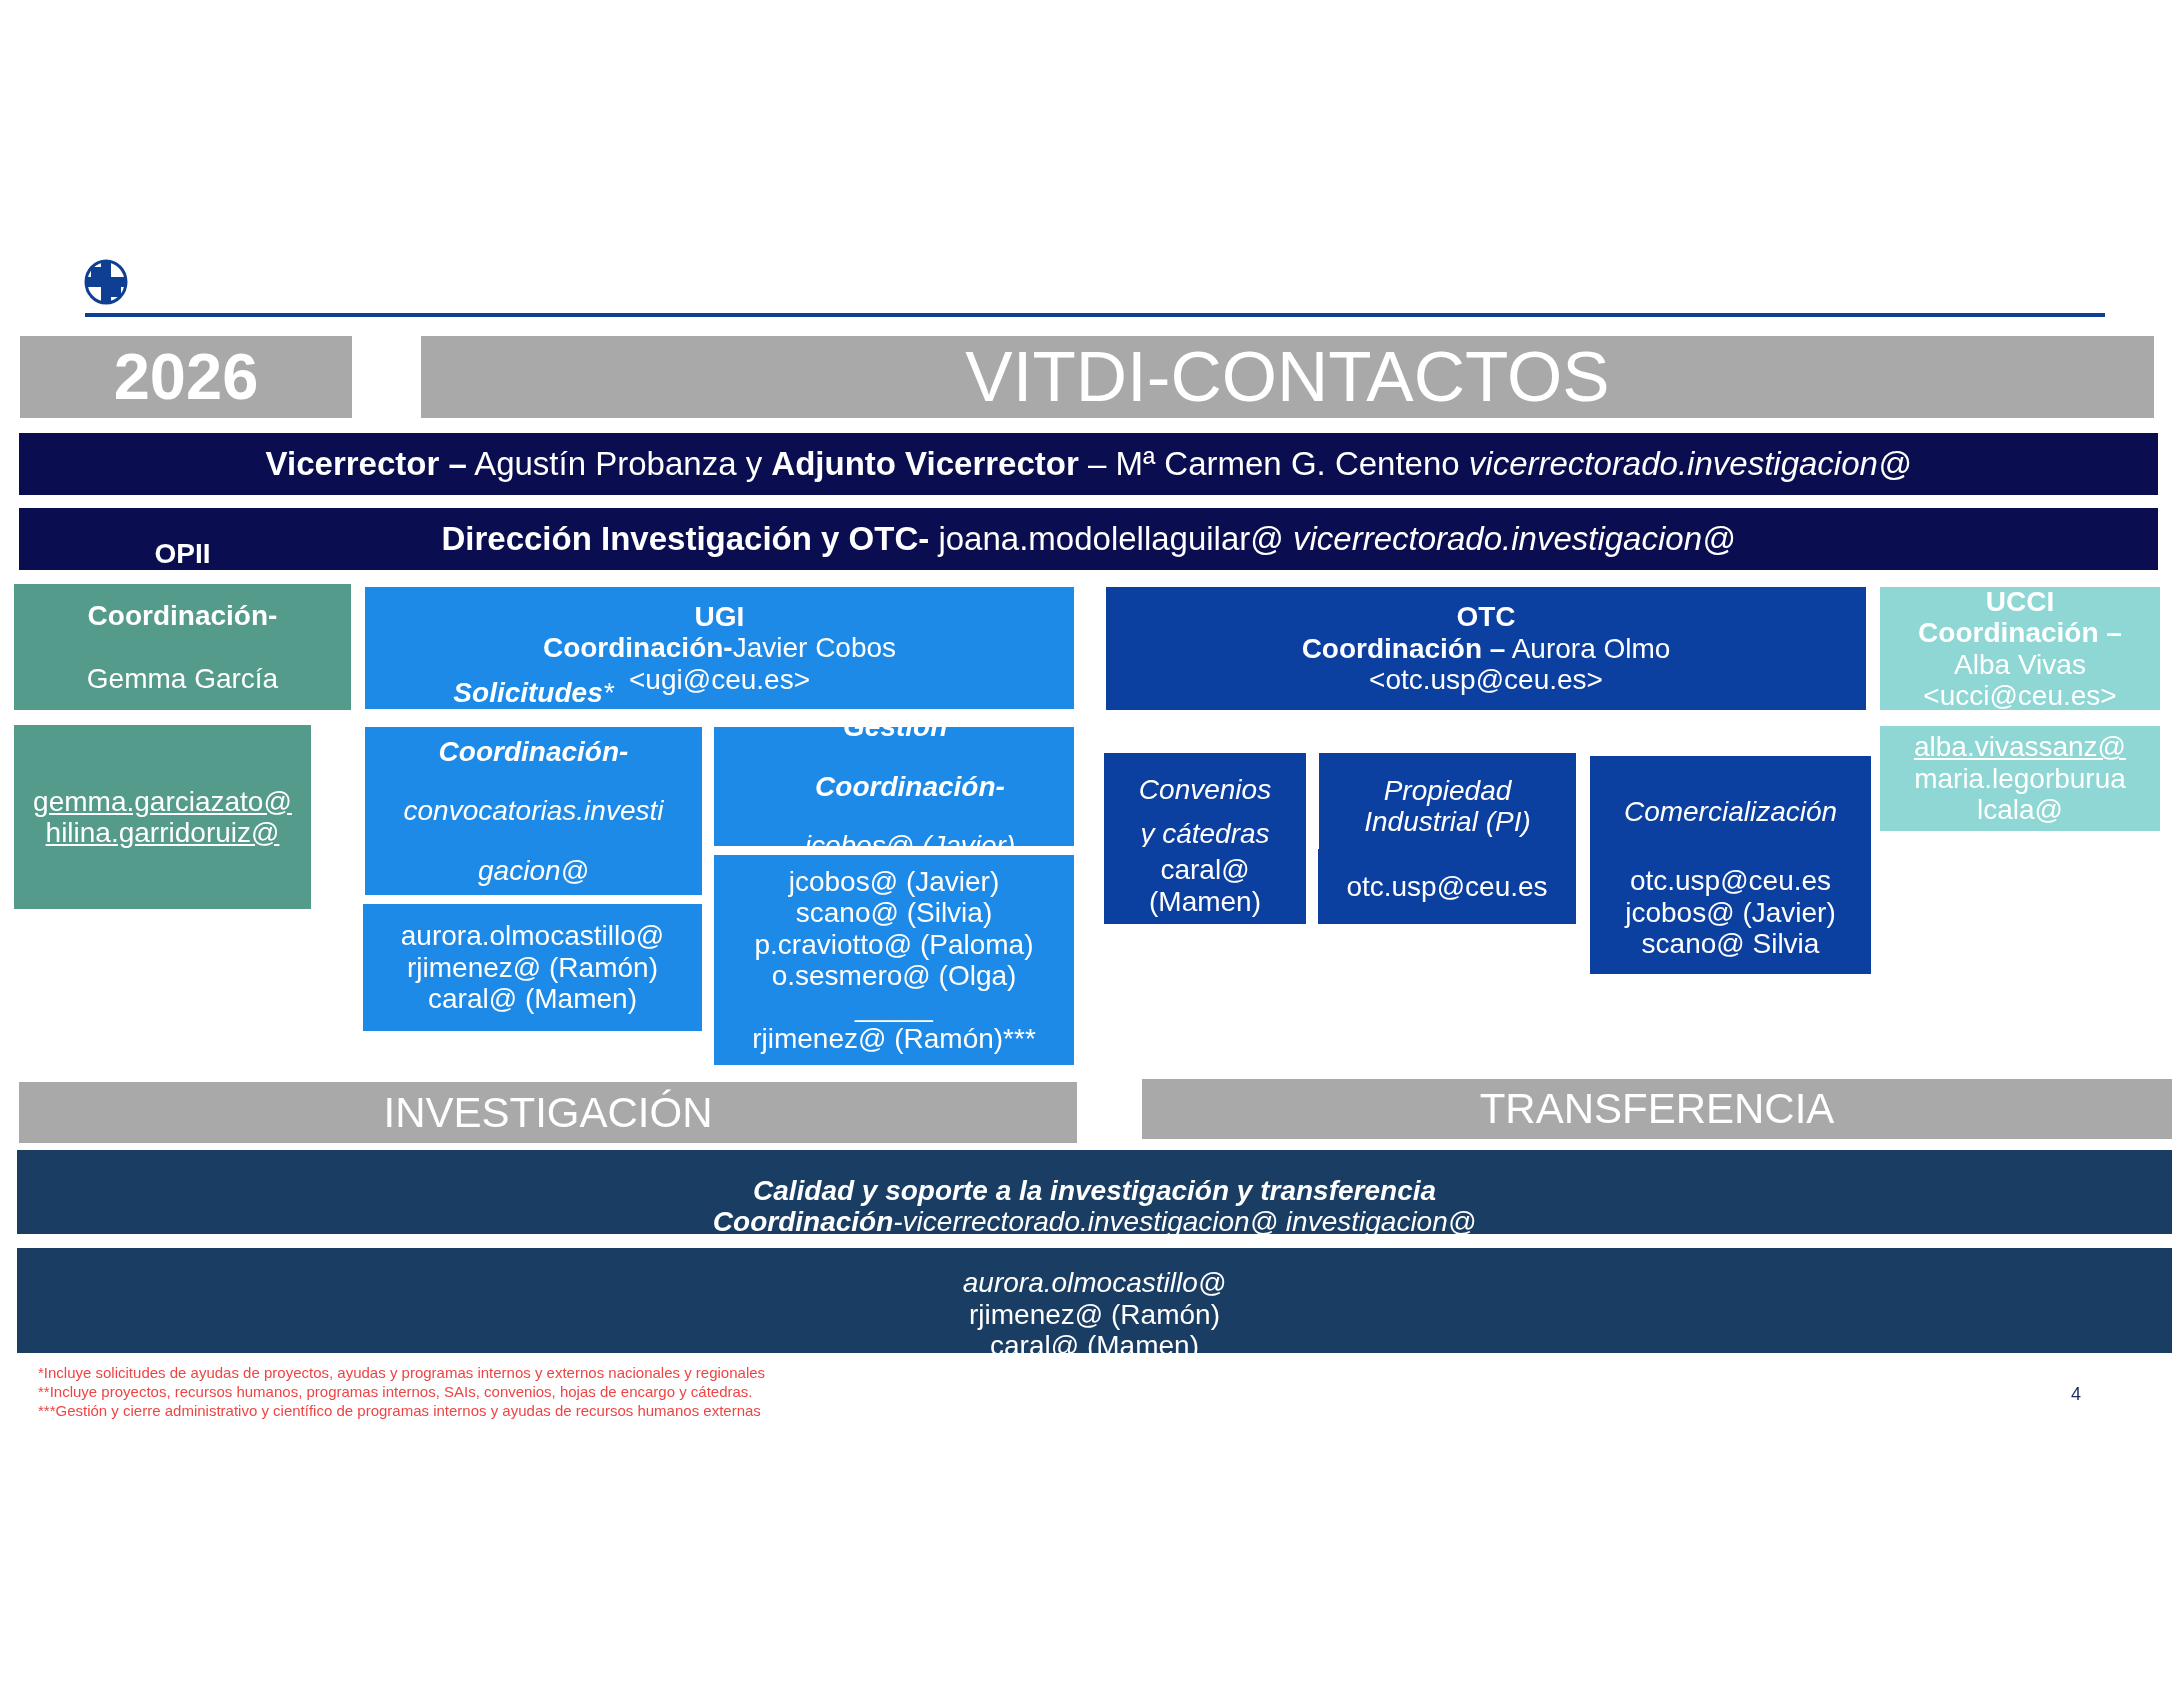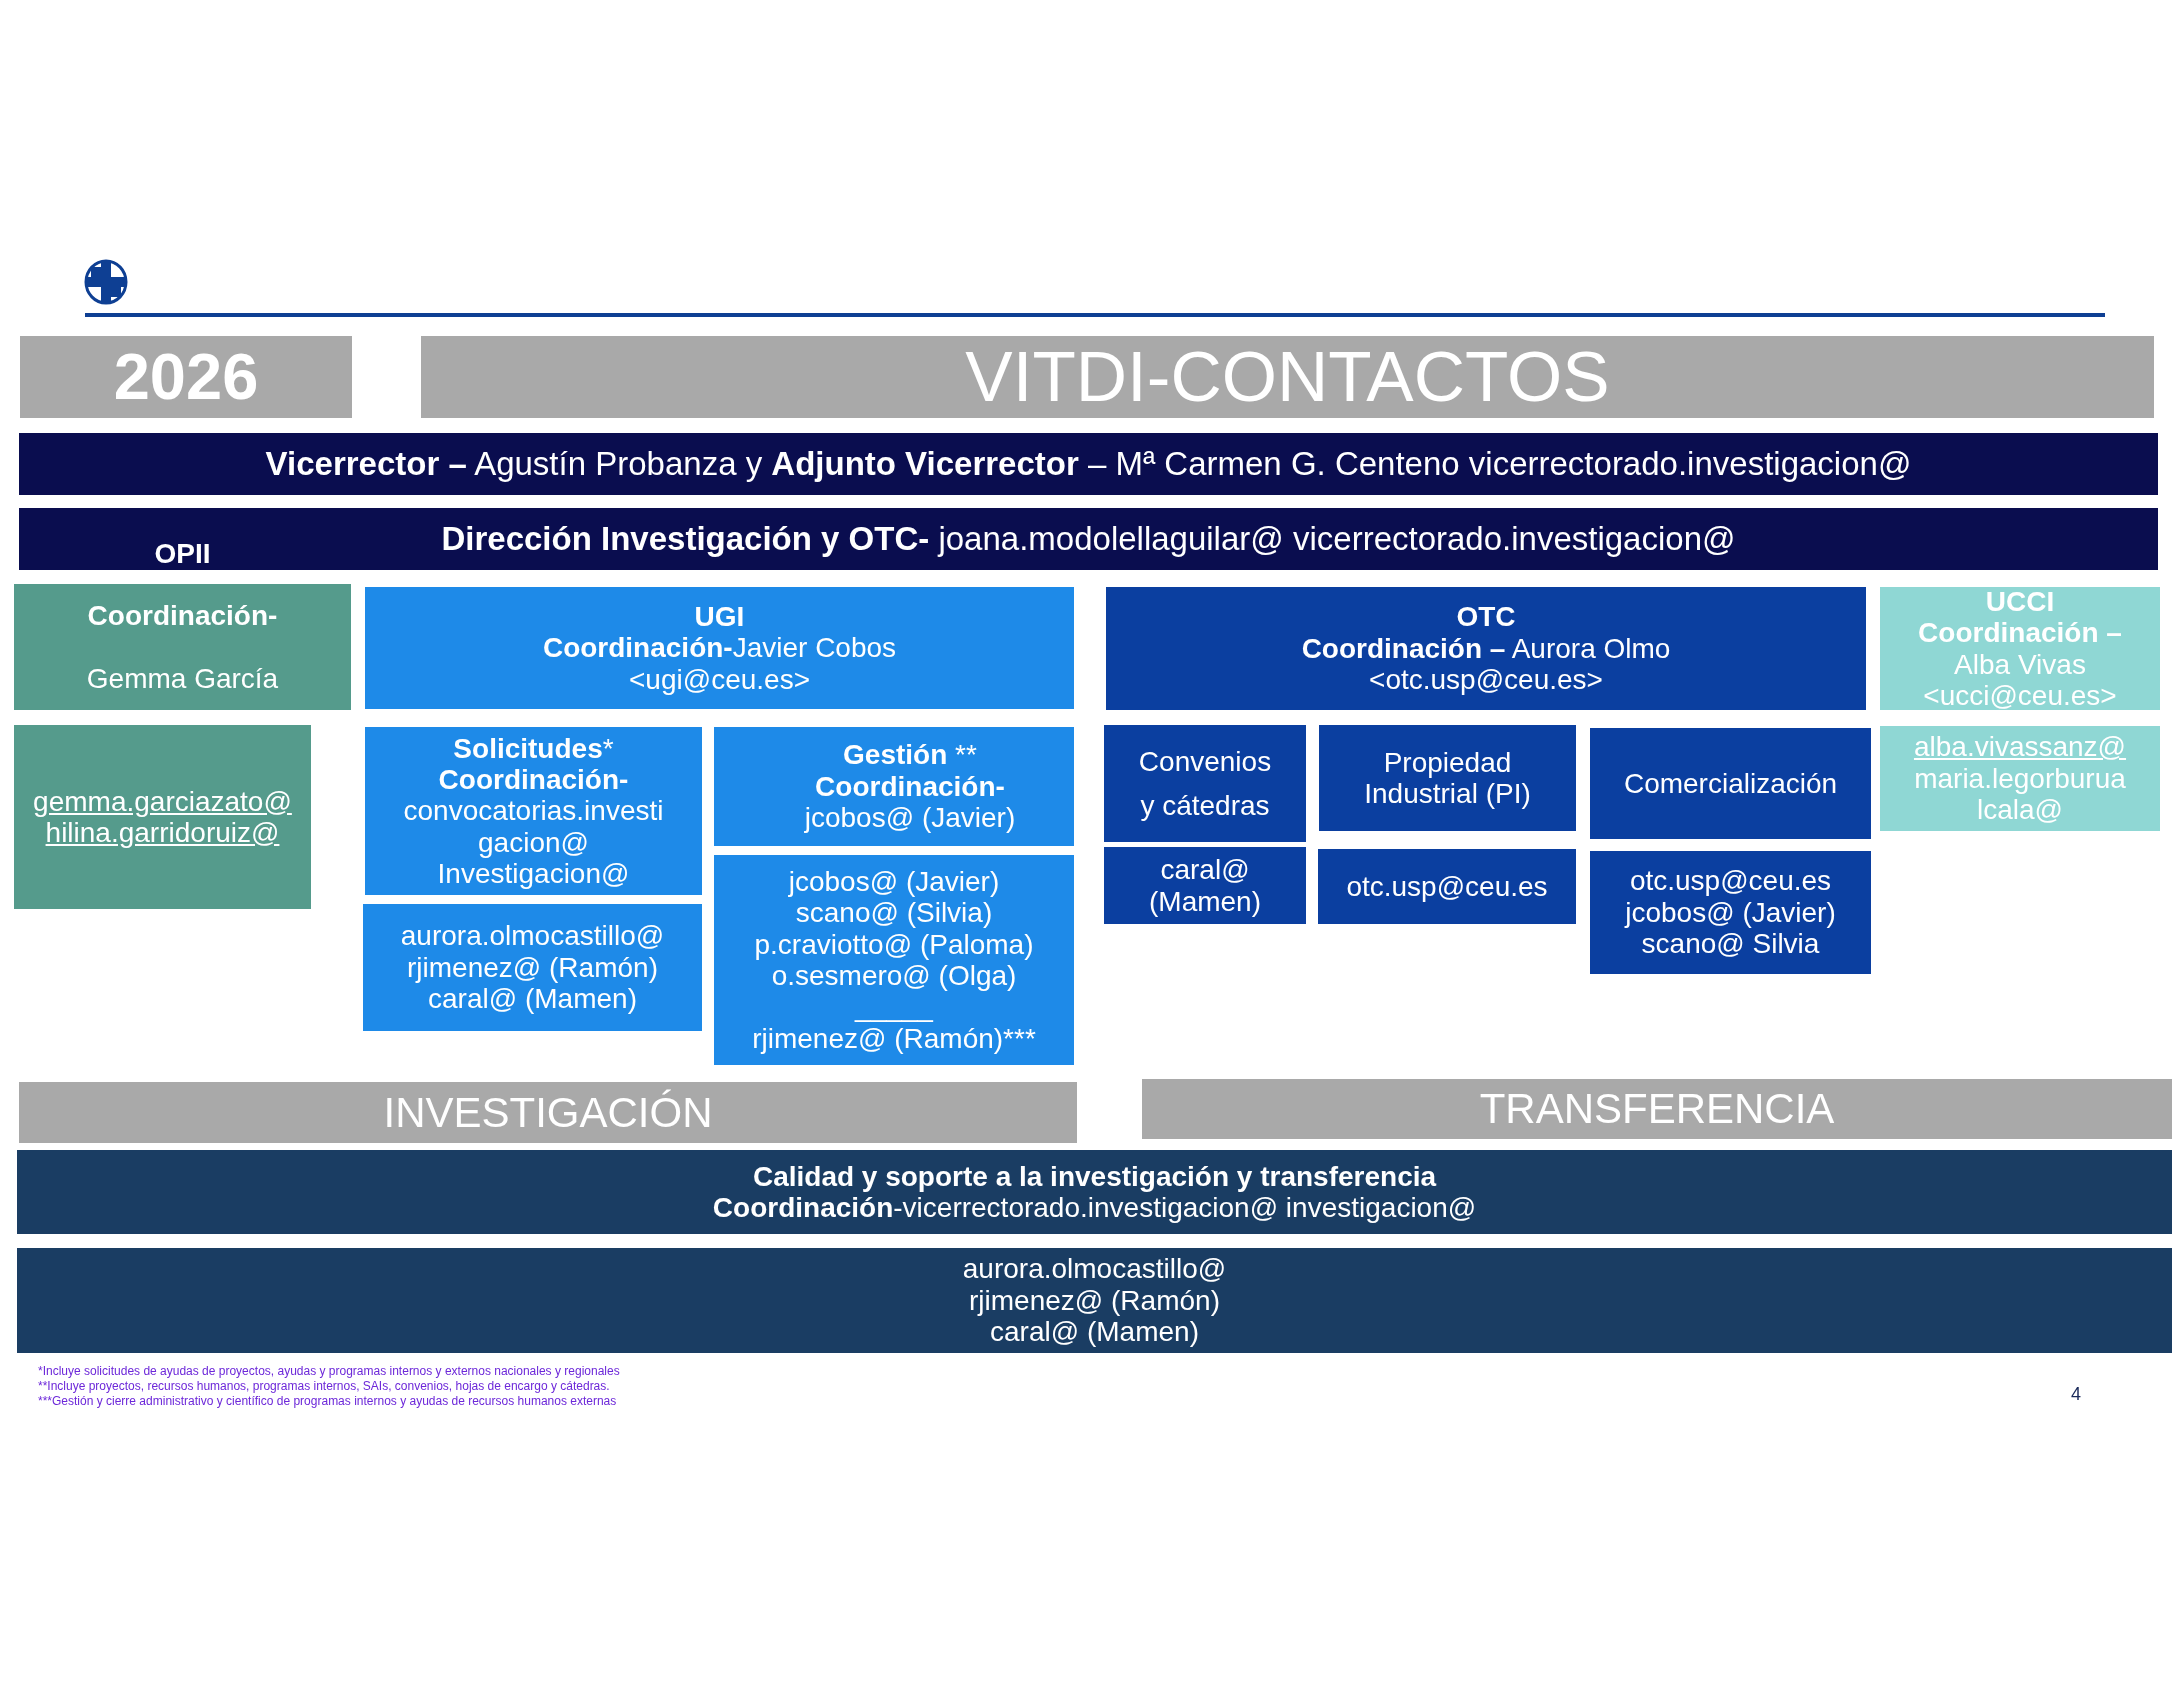--- a/index.html
+++ b/index.html
@@ -1,36 +1,36 @@
 <!DOCTYPE html>
 <html><head>
 <meta charset="utf-8">
 <style>
   html,body{margin:0;padding:0;background:#fff;}
   body{width:2178px;height:1683px;position:relative;overflow:hidden;font-family:"Liberation Sans","DejaVu Sans",sans-serif;color:#fff;}
   .abs{position:absolute;box-sizing:border-box;}
   .box{display:flex;flex-direction:column;align-items:center;justify-content:center;text-align:center;line-height:1.12;}
   .b{font-weight:bold;}
-  .i{}
+  .i{font-style:italic;margin-top:28px;}
   .u{text-decoration:underline;}
   .logo{left:83px;top:259px;width:46px;height:46px;}
   .rule{left:85px;top:313px;width:2020px;height:4px;background:#0e3f93;}
   .year{left:20px;top:336px;width:332px;height:82px;background:#a9a9a9;font-size:65px;font-weight:bold;}
   .title{left:421px;top:336px;width:1733px;height:82px;background:#a9a9a9;font-size:71px;}
   .navy{background:#0a0d4f;}
   .row1{left:19px;top:433px;width:2139px;height:62px;font-size:33px;}
   .row2{left:19px;top:508px;width:2139px;height:62px;font-size:33px;text-align:center;}
   .teal{background:#559b8c;}
   .sky{background:#1e8ae8;}
   .royal{background:#0b3fa0;}
   .aqua{background:#8fd7d4;}
   .dark{background:#1a3d63;}
   .gray{background:#a9a9a9;}
   .f28{font-size:28px;}
-  .foot{left:38px;top:1364px;font-size:12px;color:#6d28d9;line-height:1.25;white-space:nowrap;}
+  .foot{left:38px;top:1364px;font-size:15px;color:#ef4444;line-height:1.25;white-space:nowrap;}
   .pageno{left:2071px;top:1384px;font-size:18px;color:#1a2a5a;}
 </style>
 </head>
 <body>
 
 <div class="abs logo">
   <svg width="46" height="46" viewBox="0 0 46 46">
     <ellipse cx="23" cy="23" rx="20" ry="21" fill="#fff" stroke="#0e3f93" stroke-width="3"></ellipse>
     <rect x="18" y="3" width="10" height="40" fill="#0e3f93"></rect>
     <rect x="3" y="18" width="40" height="10" fill="#0e3f93"></rect>

